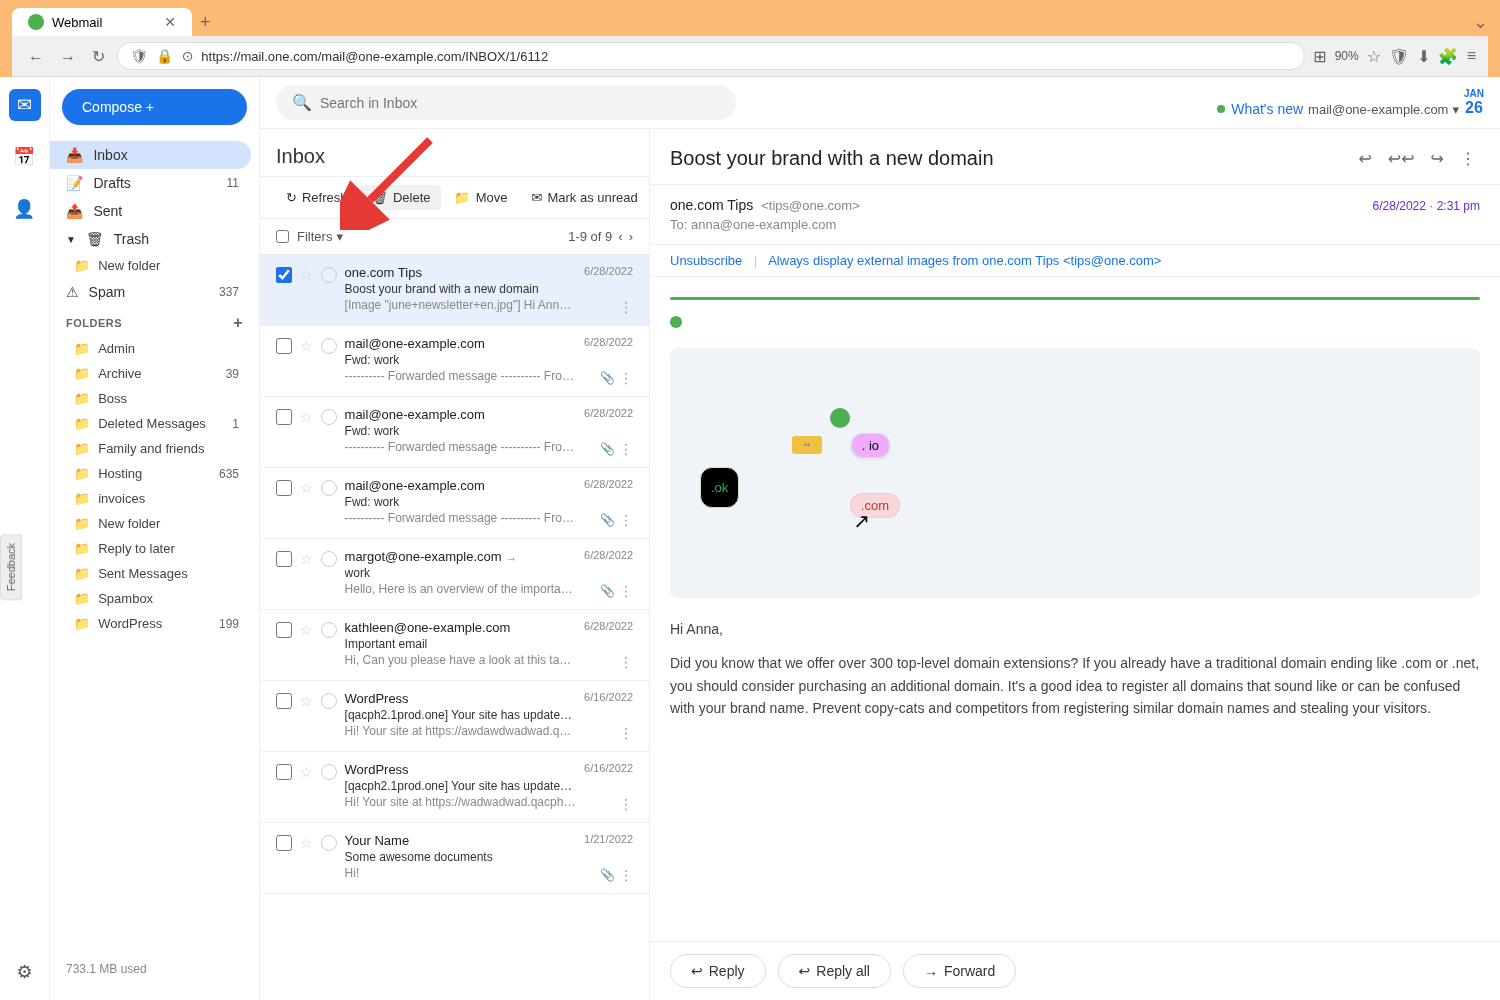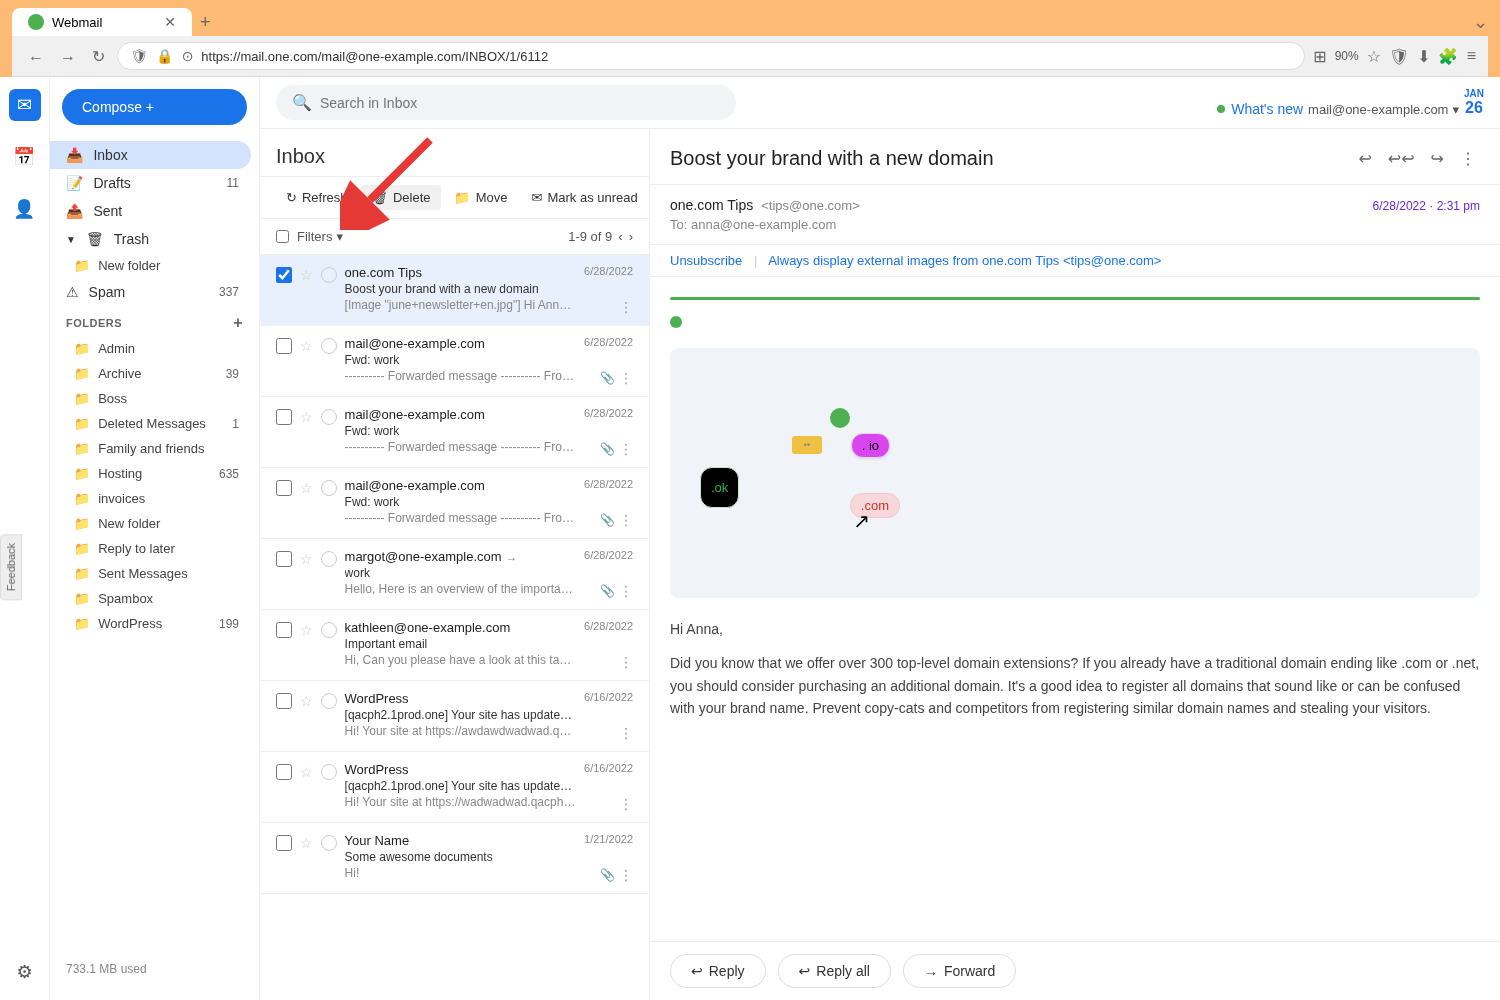--- a/index.html
+++ b/index.html
@@ -509,21 +509,21 @@
 
           <div class="green-dot-small"></div>
 
           <div class="email-image-container">
             <div style="position:relative;width:220px;height:130px;">
 
               <div style="position:absolute;top:0;right:60px;width:20px;height:20px;background:#4CAF50;border-radius:50%;"></div>
 
               <div style="position:absolute;top:28px;right:88px;width:30px;height:18px;background:#f0c040;border-radius:3px;display:flex;align-items:center;justify-content:center;font-size:9px;color:#888;">••</div>
 
-              <div style="position:absolute;top:25px;right:20px;background:#d946ef;border:1px solid #ddd;border-radius:12px;padding:4px 10px;font-size:13px;box-shadow:0 1px 3px rgba(0,0,0,0.1);">. io</div>
+              <div style="position:absolute;top:25px;right:20px;background:#f0abfc;border:1px solid #ddd;border-radius:12px;padding:4px 10px;font-size:13px;box-shadow:0 1px 3px rgba(0,0,0,0.1);">. io</div>
 
               <div style="position:absolute;bottom:20px;right:10px;background:#f8d7da;border:1px solid #f5c6cb;border-radius:12px;padding:4px 10px;font-size:13px;color:#c0392b;">.com</div>
 
               <div style="position:absolute;bottom:30px;left:10px;background:#000000;border:1px solid #c3e6cb;border-radius:12px;padding:12px 10px;font-size:13px;color:#27ae60;">.ok</div>
 
               <div style="position:absolute;bottom:5px;right:40px;font-size:20px;">↗</div>
             </div>
           </div>
 
           <div class="email-text">

